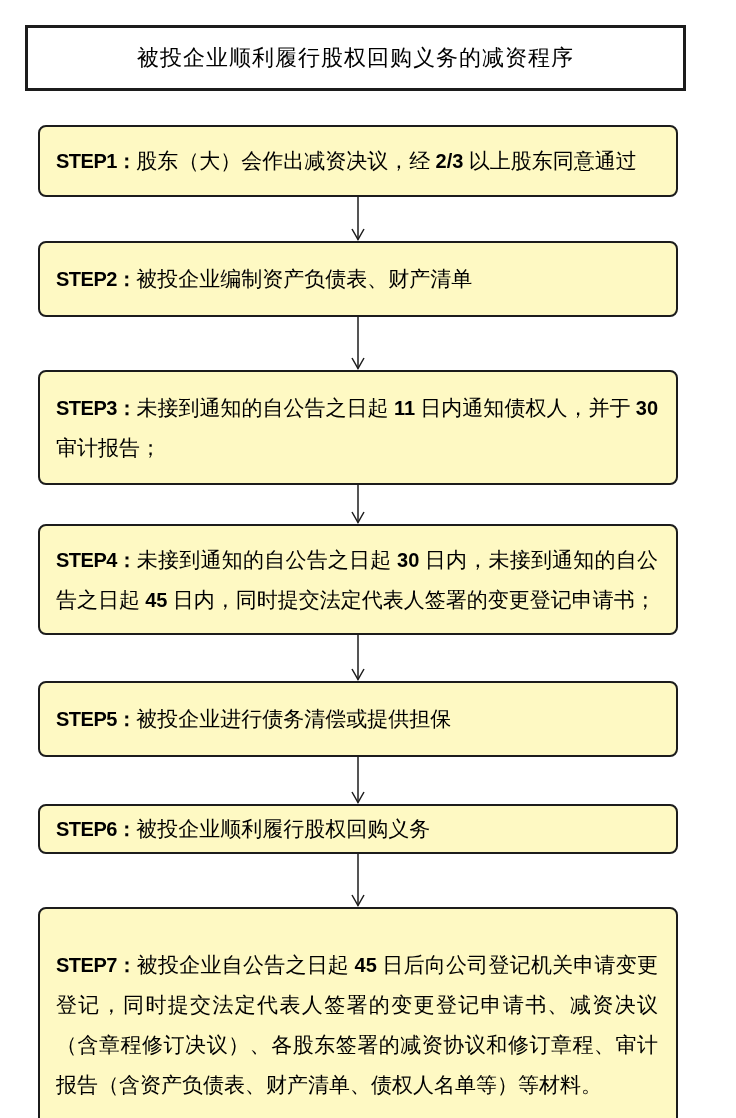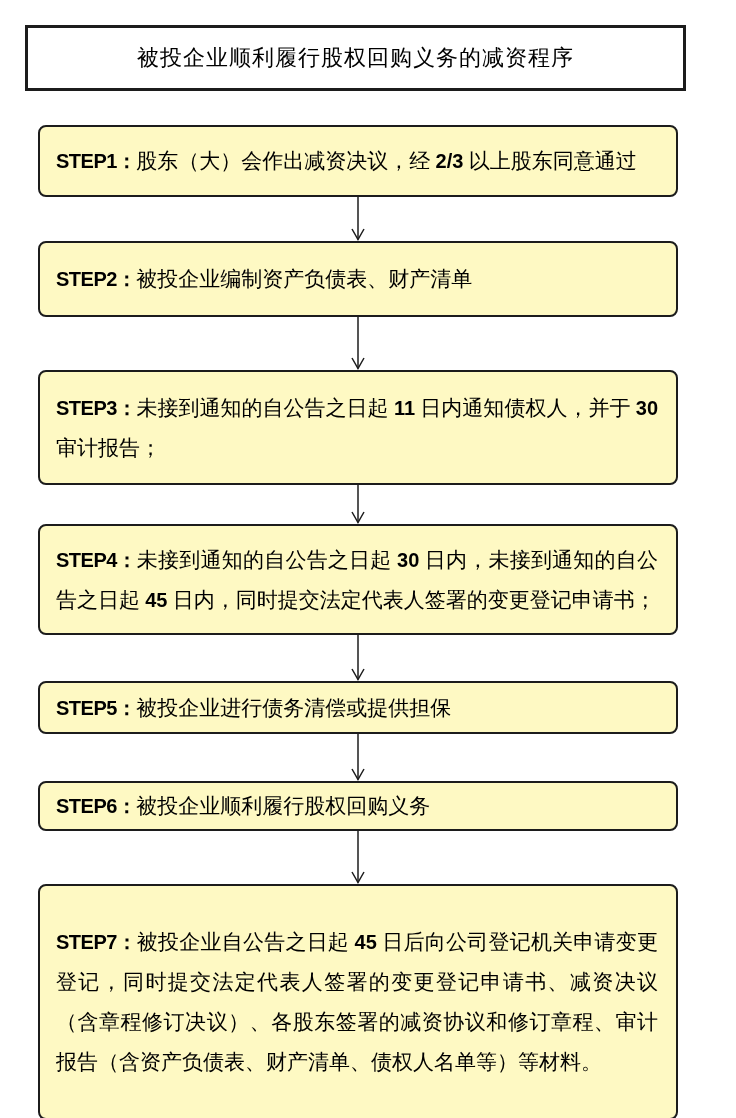--- a/index.html
+++ b/index.html
@@ -45,21 +45,21 @@
     border: 2px solid #1c1c1c;
     border-radius: 8px;
     display: flex;
     align-items: center;
     background: #fef9c3;
   }
   .s1 { height: 72px; }
   .s2 { height: 76px; }
   .s3 { height: 115px; }
   .s4 { height: 111px; }
-  .s5 { height: 53px; }
+  .s5 { height: 76px; }
   .s6 { height: 50px; }
   .s7 { height: 236px; }
   .gap {
     position: relative;
     width: 100%;
   }
   .g1 { height: 44px; }
   .g2 { height: 53px; }
   .g3 { height: 39px; }
   .g4 { height: 46px; }

